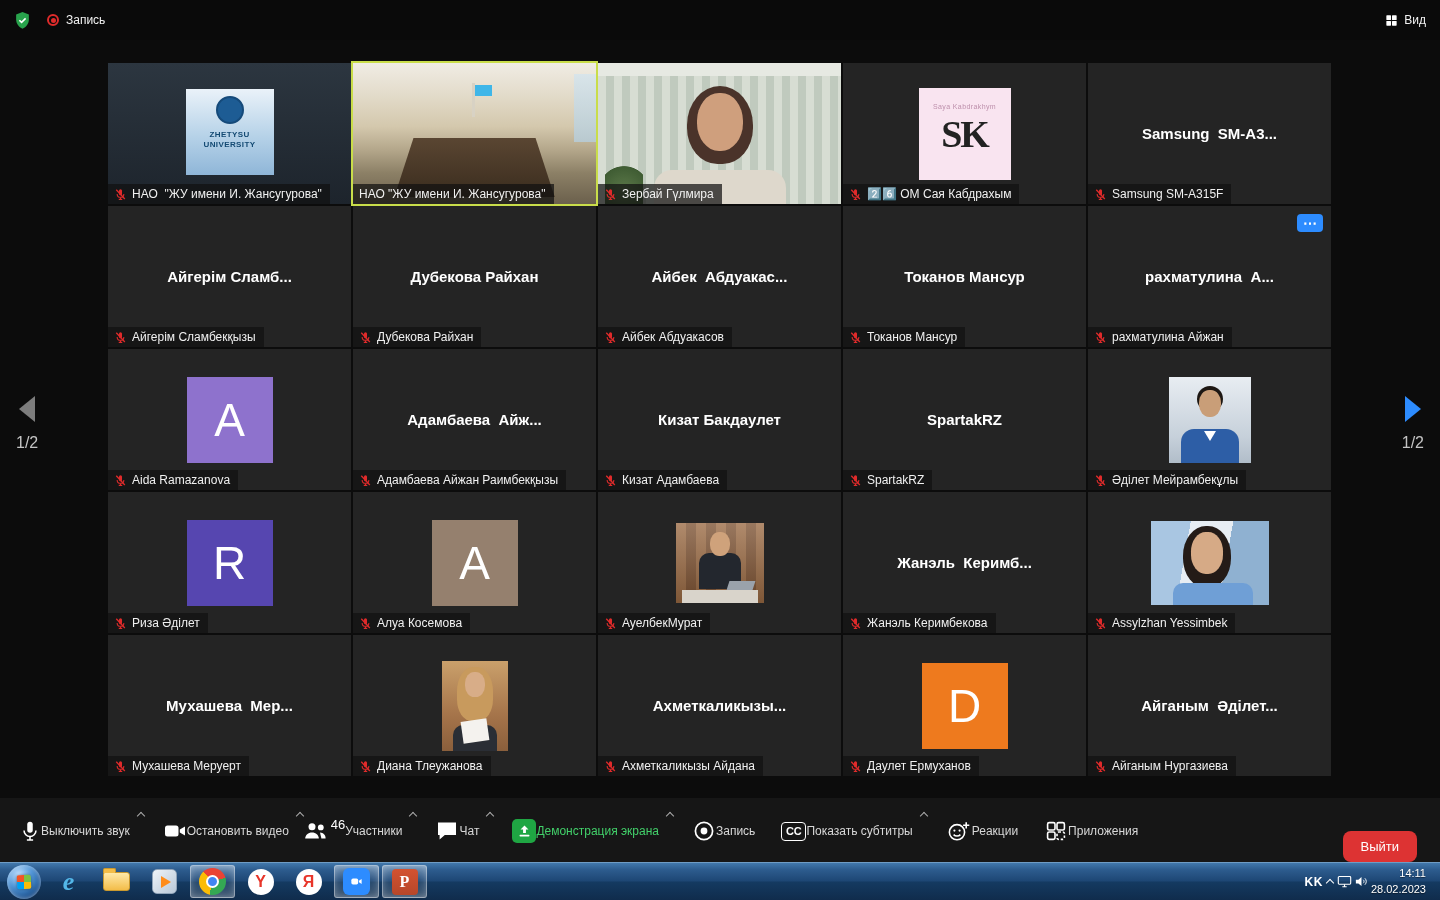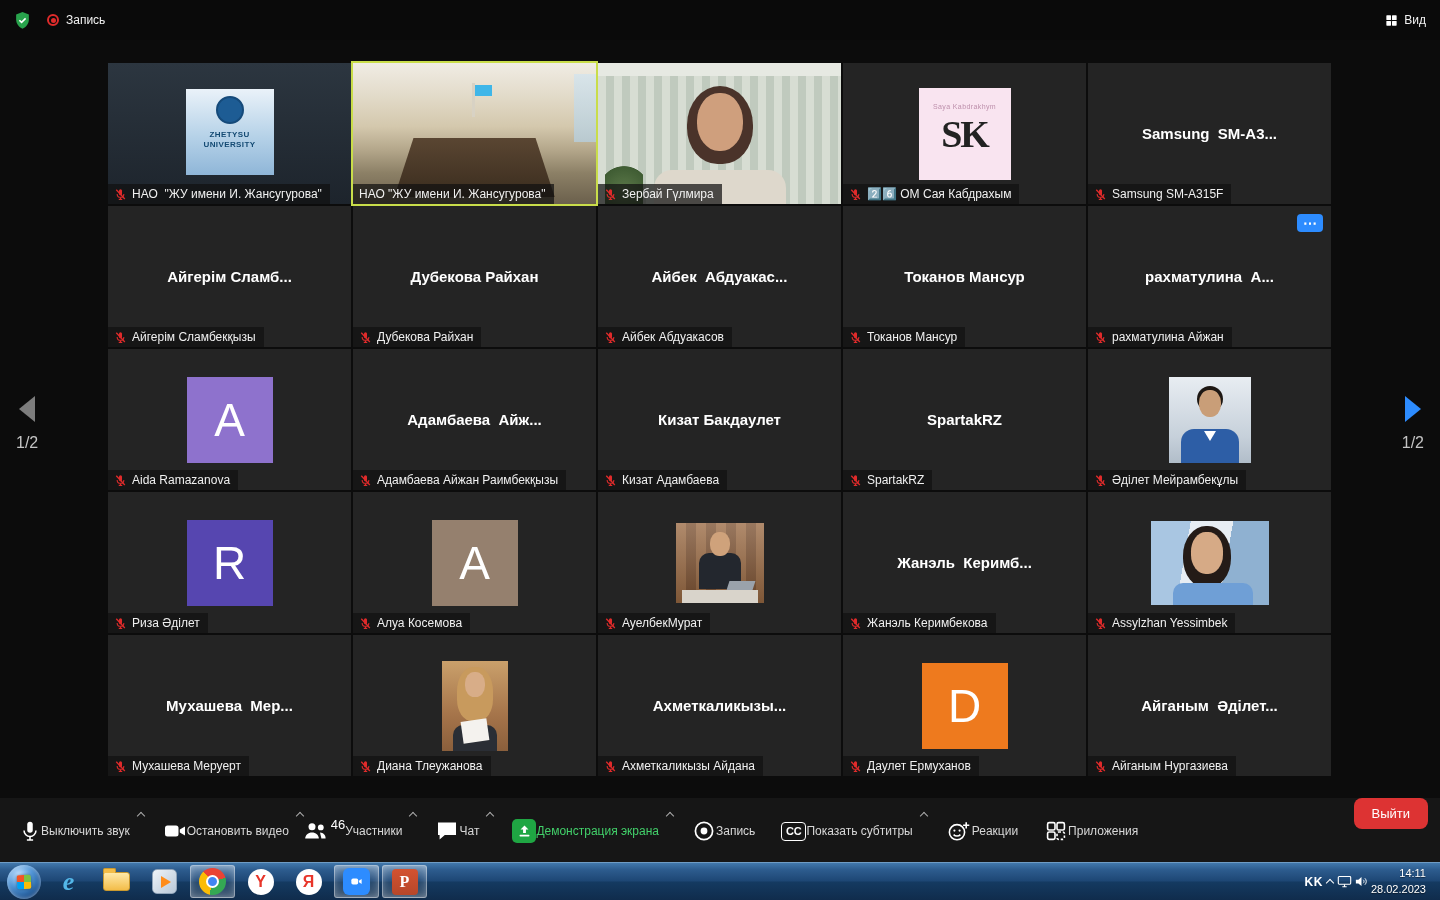--- a/index.html
+++ b/index.html
@@ -103,21 +103,21 @@
   .tb-btn{position:relative;display:flex;flex-direction:row;align-items:center;justify-content:center;padding:4px 13px 2px}
   .tb-btn.has-chev{padding-right:20px}
   .iconwrap{position:relative;height:26px;display:flex;align-items:center}
   .tb-label{font-size:12px;color:#d8d8d8;white-space:nowrap}
   .tb-btn.accent .tb-label{color:#42d06a}
   .badge{font-size:13px;color:#fff;margin-left:3px;transform:translateY(-7px)}
   .chev{position:absolute;right:4px;top:12px;width:10px;height:10px}
   .chev::before{content:"";position:absolute;left:2px;top:3px;width:5px;height:5px;border-left:1.5px solid #aaa;border-top:1.5px solid #aaa;transform:rotate(45deg)}
   .share-box{width:24px;height:24px;border-radius:5px;background:#1fa643;display:flex;align-items:center;justify-content:center}
   .cc-box{min-width:25px;height:19px;border:1.7px solid #fff;border-radius:4px;color:#fff;font-size:11px;font-weight:700;display:flex;align-items:center;justify-content:center;padding:0 2px;box-sizing:border-box}
-  .leave-wrap{position:absolute;right:12px;top:0;bottom:0;display:flex;align-items:flex-start}
+  .leave-wrap{position:absolute;right:23px;top:0;bottom:0;display:flex;align-items:flex-end}
   .leave-btn{background:#dd3333;color:#fff;border:none;border-radius:8px;font-size:13px;padding:8px 18px;font-family:inherit}
 
   
   .taskbar{position:absolute;left:0;right:0;bottom:0;height:38px;border-top:1px solid #6f9cc4;box-sizing:border-box;background:linear-gradient(180deg,#4178ac 0%,#2d5c8e 18%,#1d4674 49%,#143a61 51%,#102c4c 100%);display:flex;align-items:center;padding:0 2px}
   .start-orb{width:34px;height:34px;border-radius:50%;background:radial-gradient(circle at 35% 28%,#bfe0ff,#4f94d6 40%,#1b518f 72%,#0d3160);display:flex;align-items:center;justify-content:center;margin:0 5px;box-shadow:inset 0 0 5px rgba(255,255,255,.55)}
   .start-flag{width:14px;height:14px;border-radius:2px;background:conic-gradient(#7dc242 0 25%,#fbbc09 0 50%,#00a1f1 0 75%,#f35325 0);transform:rotate(-3deg);box-shadow:0 0 3px rgba(0,0,0,.45)}
   .taskbar-apps{display:flex;align-items:center;gap:3px}
   .tb-slot{width:45px;height:33px;display:flex;align-items:center;justify-content:center;border-radius:3px;box-sizing:border-box}
   .tb-slot.active{background:linear-gradient(180deg,rgba(255,255,255,.3),rgba(255,255,255,.08) 45%,rgba(255,255,255,.2));border:1px solid rgba(255,255,255,.45);box-shadow:inset 0 0 7px rgba(255,255,255,.3)}
   .app-icon{display:flex;align-items:center;justify-content:center}

